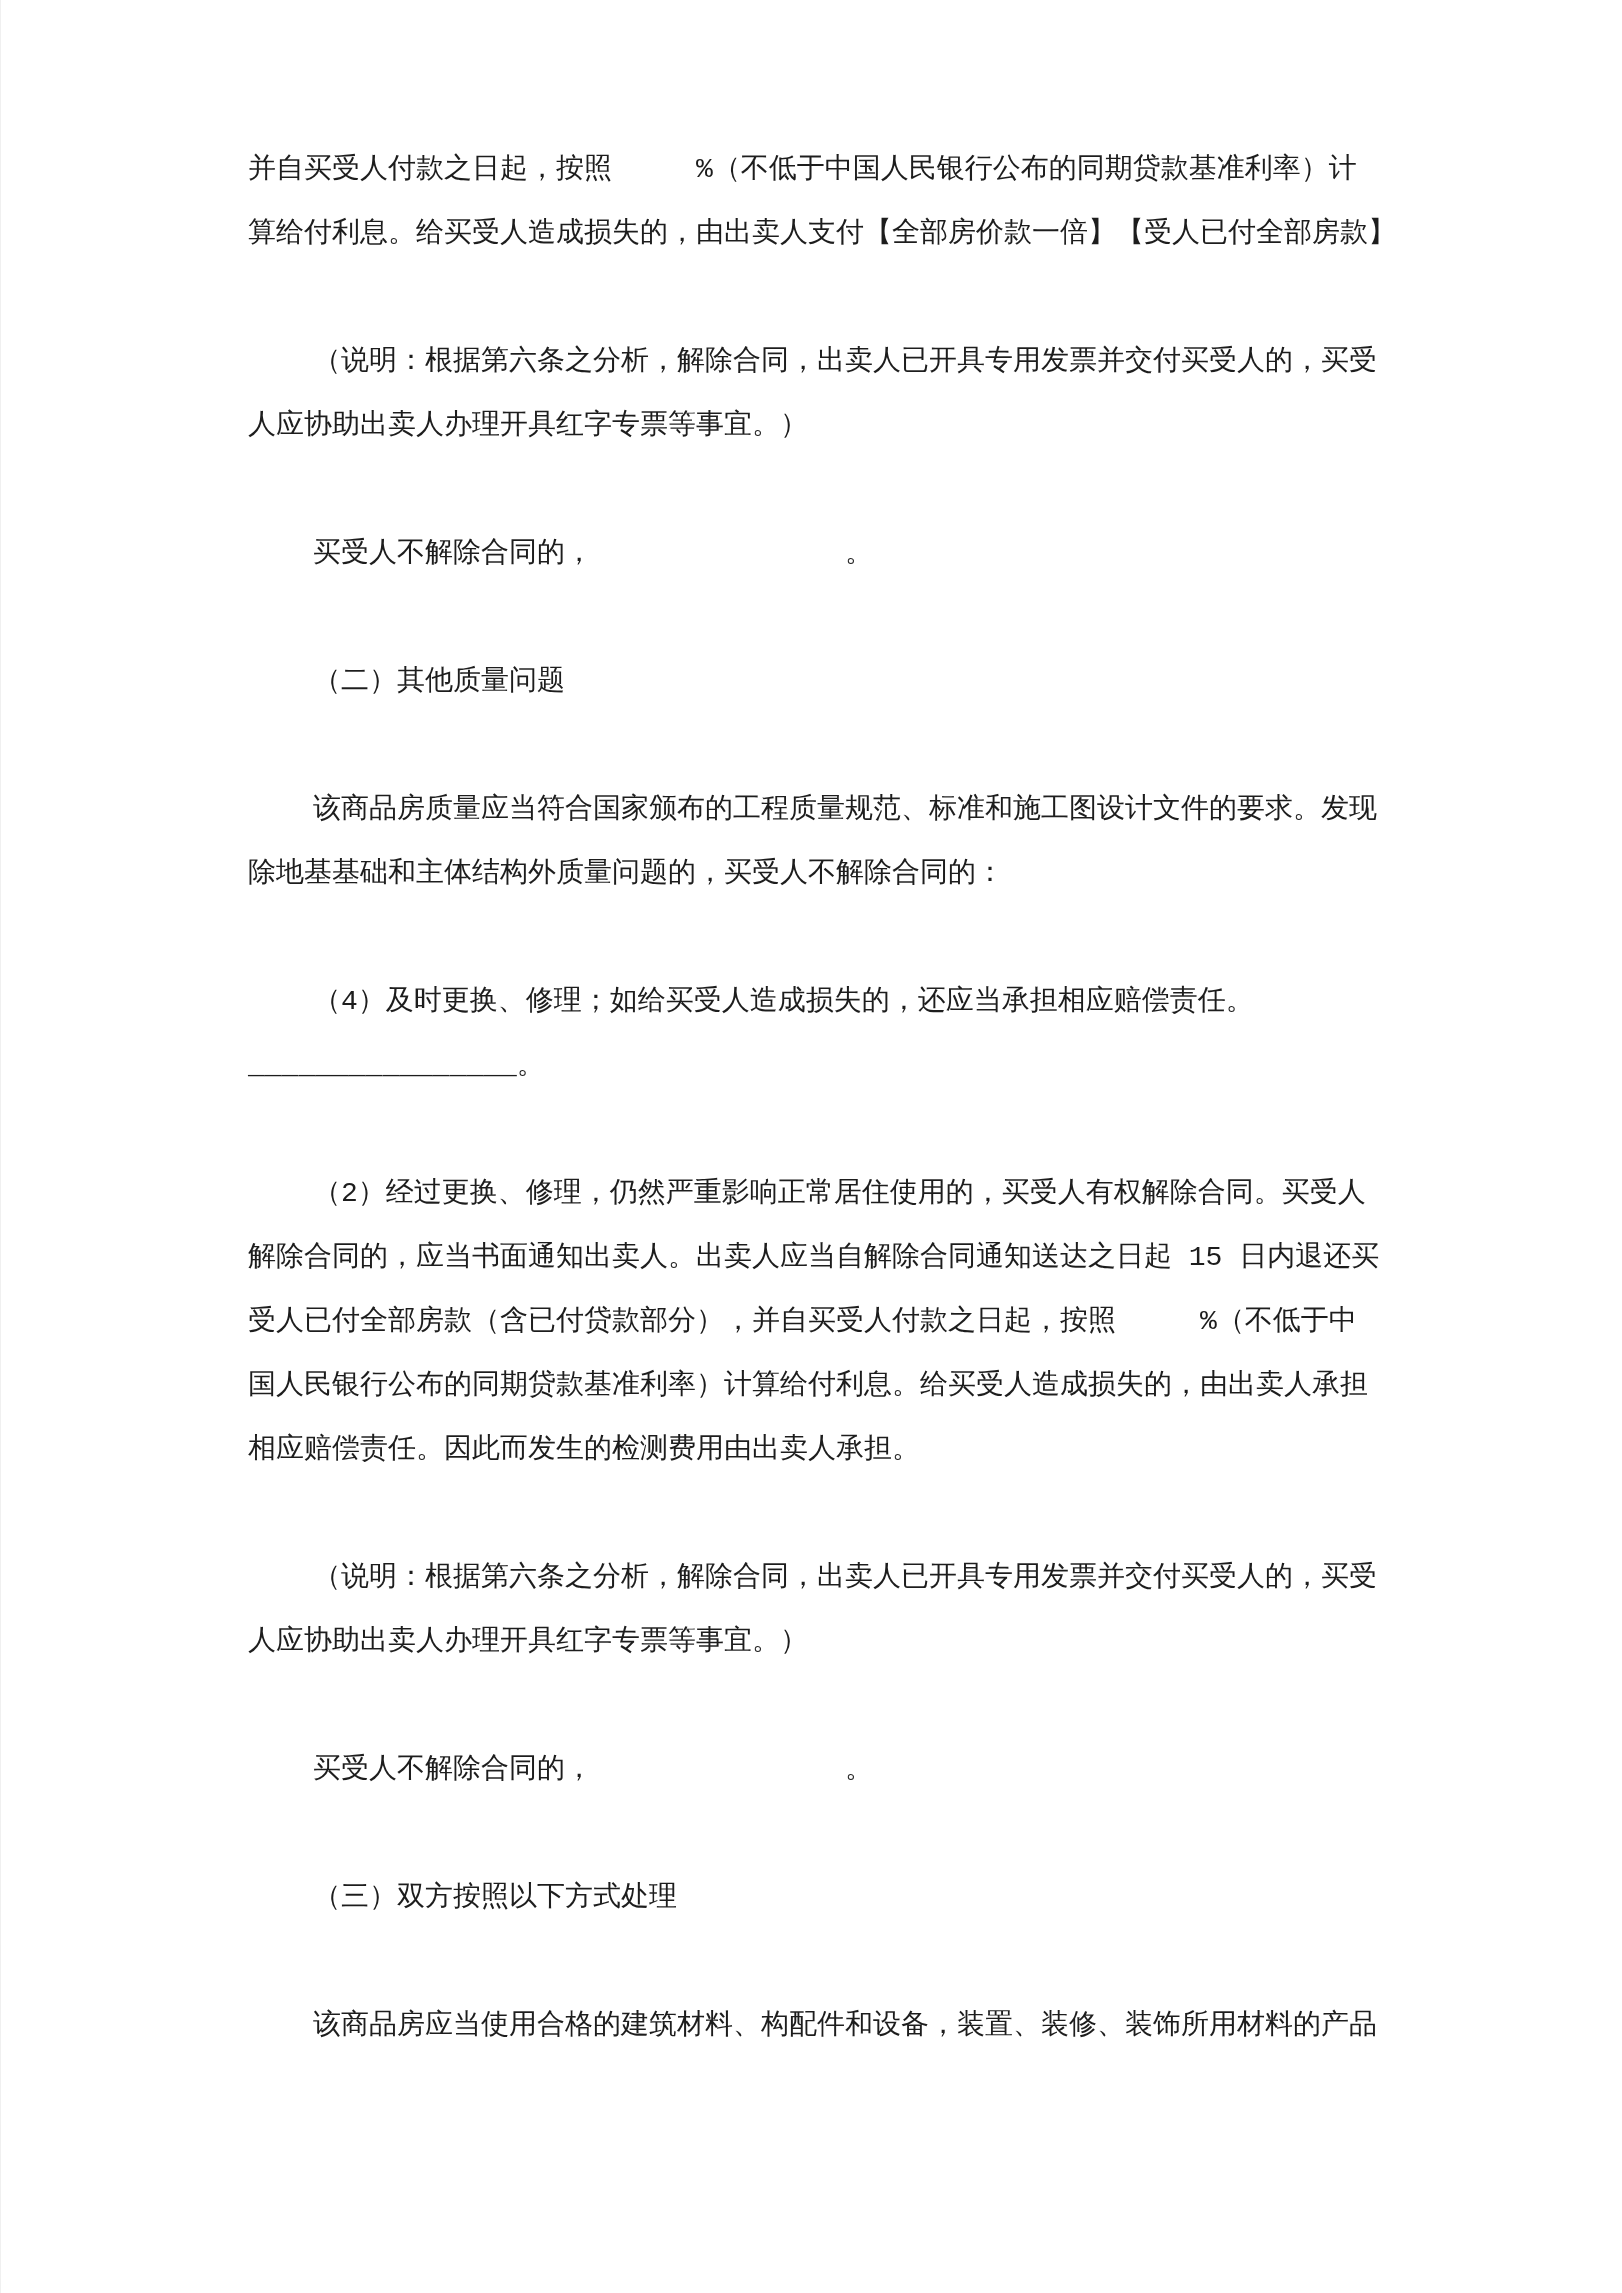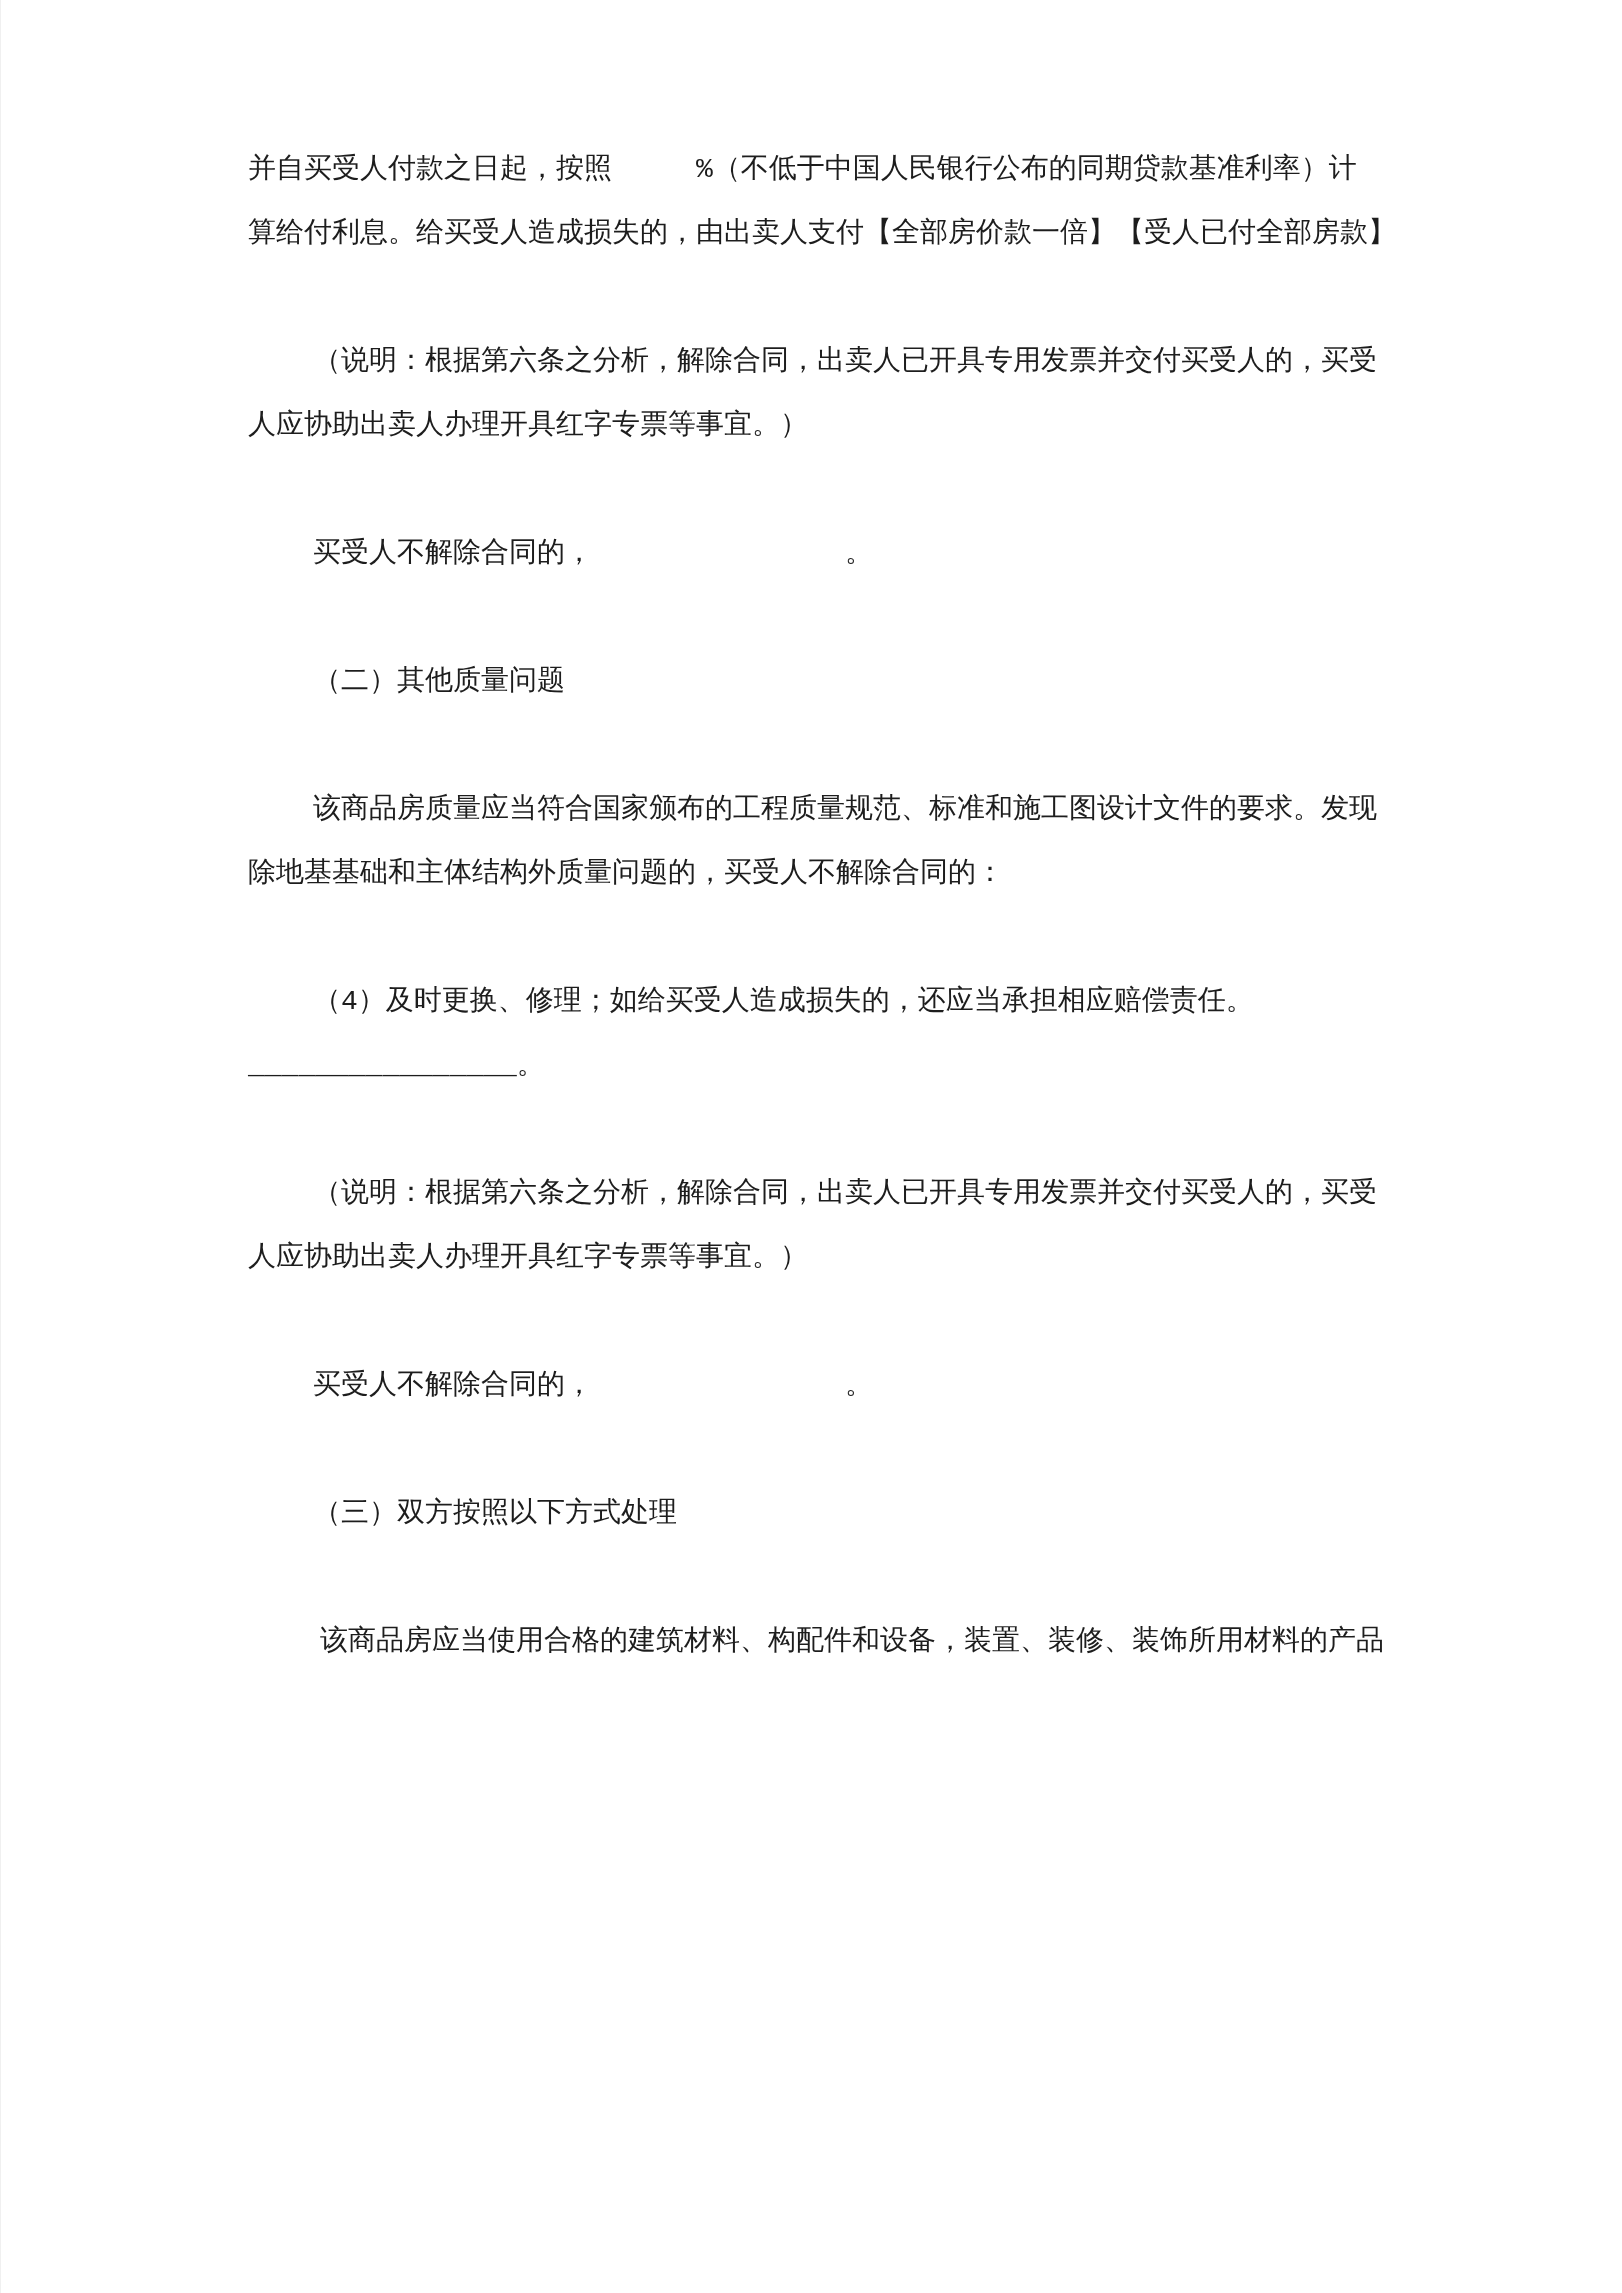--- a/index.html
+++ b/index.html
@@ -24,21 +24,20 @@
     width: 1136px;
     font-size: 28px;
   }
   .block {
     margin: 0 0 64px 0;
     padding: 0;
     font-family: Liberation Mono, monospace;
   }
   .block:last-child {
     margin-bottom: 0;
-    text-align: right;
   }
   .line {
     height: 64px;
     line-height: 64px;
     white-space: pre;
   }
   .indent-first .line:first-child {
     padding-left: 65px;
   }
 </style>
@@ -69,20 +68,27 @@
     <div class="block indent-first">
       <div class="line">该商品房质量应当符合国家颁布的工程质量规范、标准和施工图设计文件的要求。发现</div>
       <div class="line">除地基基础和主体结构外质量问题的，买受人不解除合同的：</div>
     </div>
 
     <div class="block indent-first">
       <div class="line">（4）及时更换、修理；如给买受人造成损失的，还应当承担相应赔偿责任。</div>
       <div class="line">________________。</div>
     </div>
 
+    <div class="block indent-first">
+      <div class="line">（2）经过更换、修理，仍然严重影响正常居住使用的，买受人有权解除合同。买受人</div>
+      <div class="line">解除合同的，应当书面通知出卖人。出卖人应当自解除合同通知送达之日起 15 日内退还买</div>
+      <div class="line">受人已付全部房款（含已付贷款部分），并自买受人付款之日起，按照　　　%（不低于中</div>
+      <div class="line">国人民银行公布的同期贷款基准利率）计算给付利息。给买受人造成损失的，由出卖人承担</div>
+      <div class="line">相应赔偿责任。因此而发生的检测费用由出卖人承担。</div>
+    </div>
 
     <div class="block indent-first">
       <div class="line">（说明：根据第六条之分析，解除合同，出卖人已开具专用发票并交付买受人的，买受</div>
       <div class="line">人应协助出卖人办理开具红字专票等事宜。）</div>
     </div>
 
     <div class="block indent-first">
       <div class="line">买受人不解除合同的，　　　　　　　　　。</div>
     </div>
 

